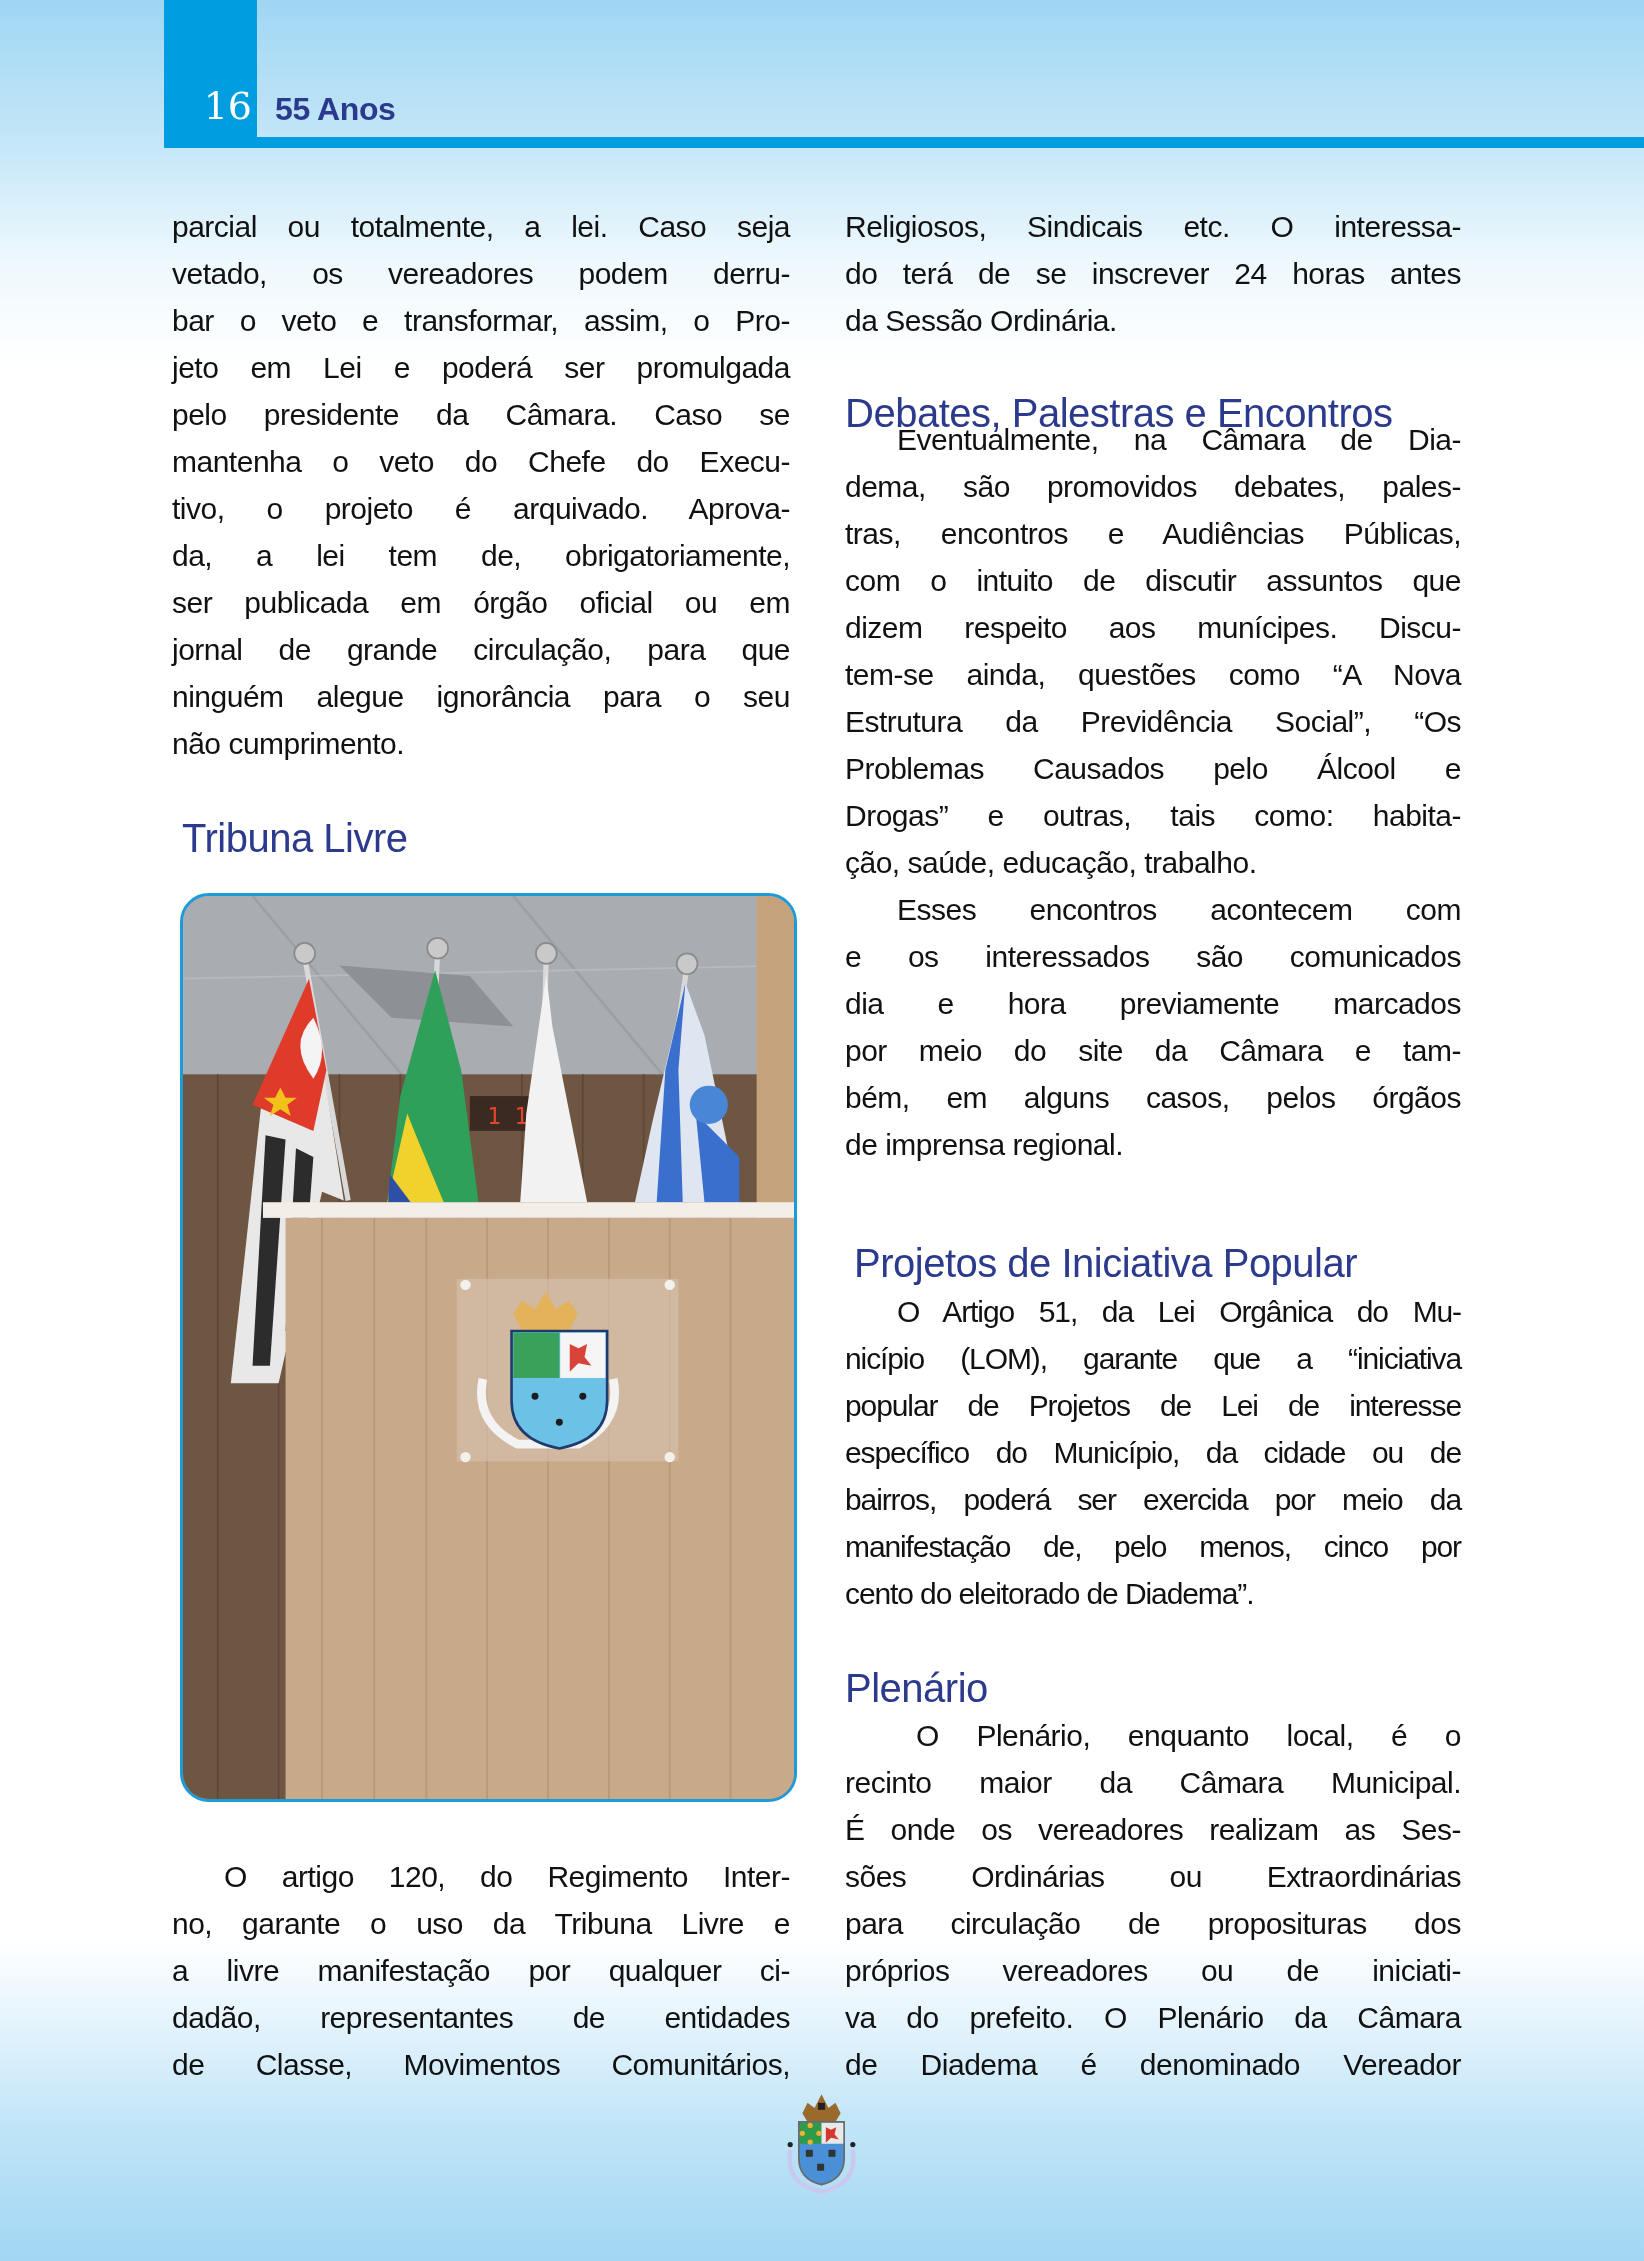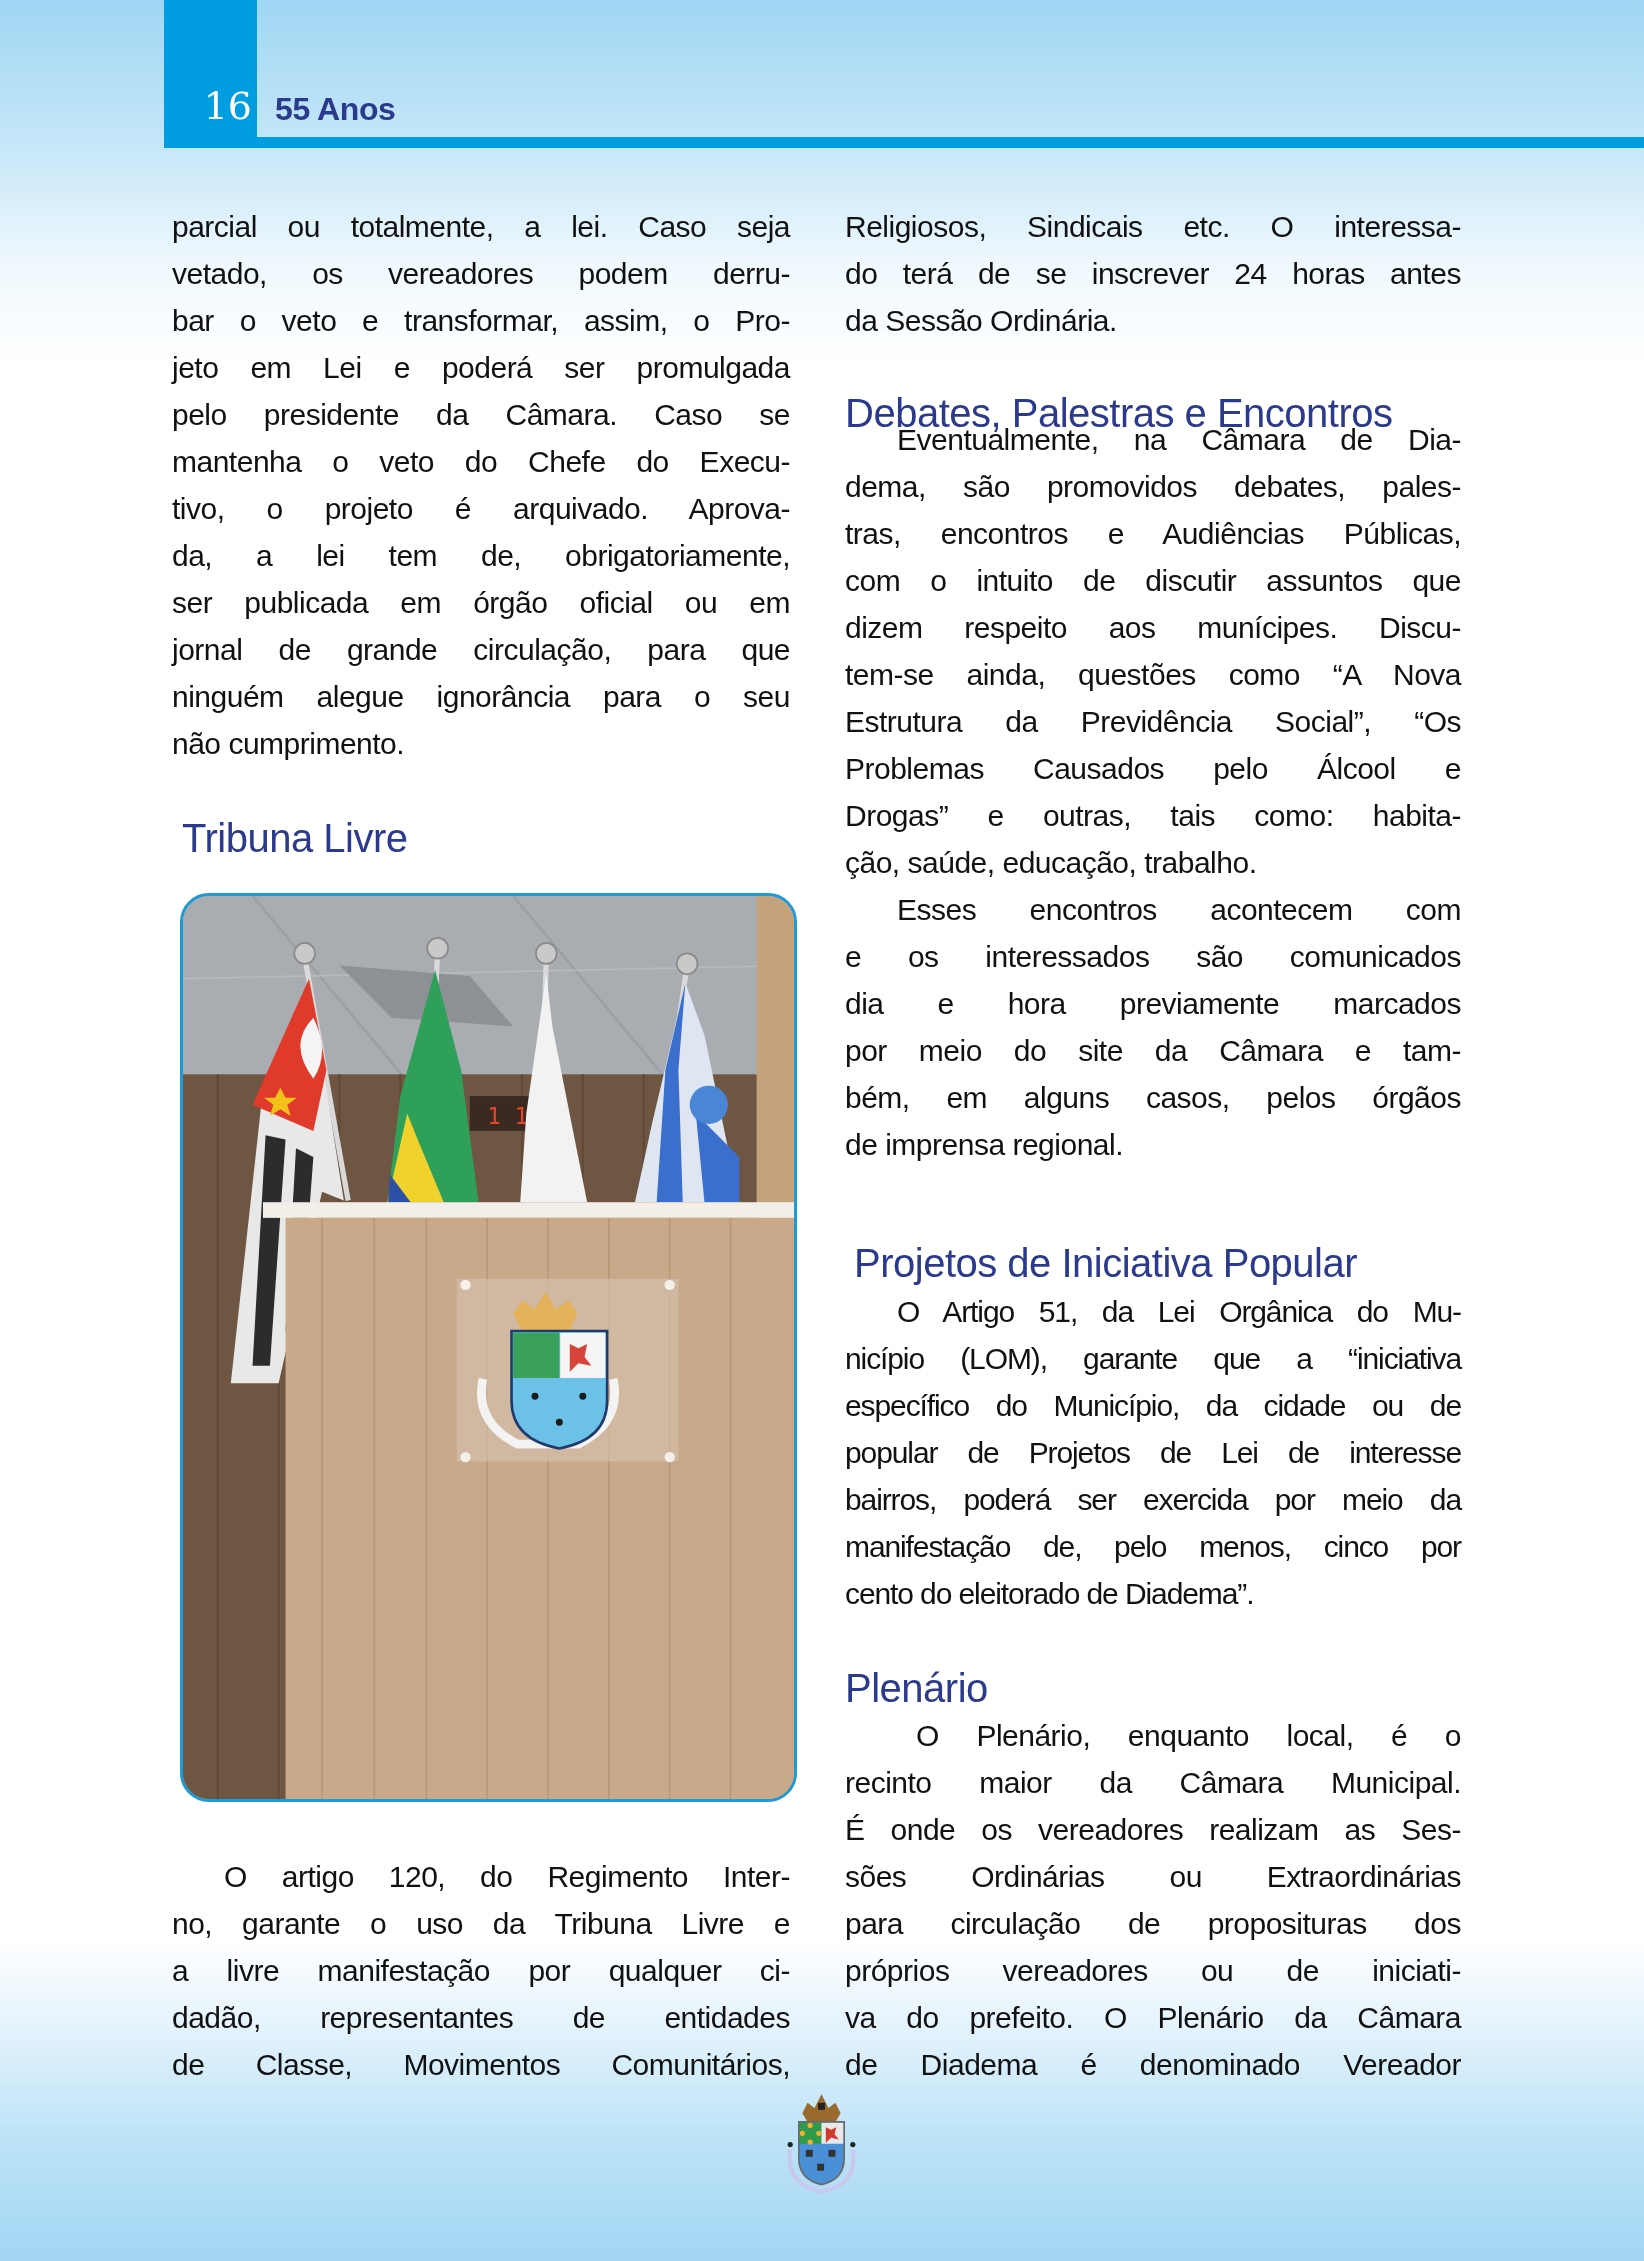--- a/index.html
+++ b/index.html
@@ -196,22 +196,22 @@
   <span class="ln">por meio do site da Câmara e tam-</span>
   <span class="ln">bém, em alguns casos, pelos órgãos</span>
   <span class="ln last">de imprensa regional.</span>
 </div>
 
 <div class="heading" style="left:854px; top:1240px;">Projetos de Iniciativa Popular</div>
 
 <div class="col right" style="top:1288px; letter-spacing:-1.1px;">
   <span class="ln indent">O Artigo 51, da Lei Orgânica do Mu-</span>
   <span class="ln">nicípio (LOM), garante que a “iniciativa</span>
+  <span class="ln">popular de Projetos de Lei de interesse</span>
   <span class="ln">específico do Município, da cidade ou de</span>
-  <span class="ln">popular de Projetos de Lei de interesse</span>
   <span class="ln">bairros, poderá ser exercida por meio da</span>
   <span class="ln">manifestação de, pelo menos, cinco por</span>
   <span class="ln last">cento do eleitorado de Diadema”.</span>
 </div>
 
 <div class="heading" style="left:845px; top:1665px;">Plenário</div>
 
 <div class="col right" style="top:1712px;">
   <span class="ln indent2">O Plenário, enquanto local, é o</span>
   <span class="ln">recinto maior da Câmara Municipal.</span>

